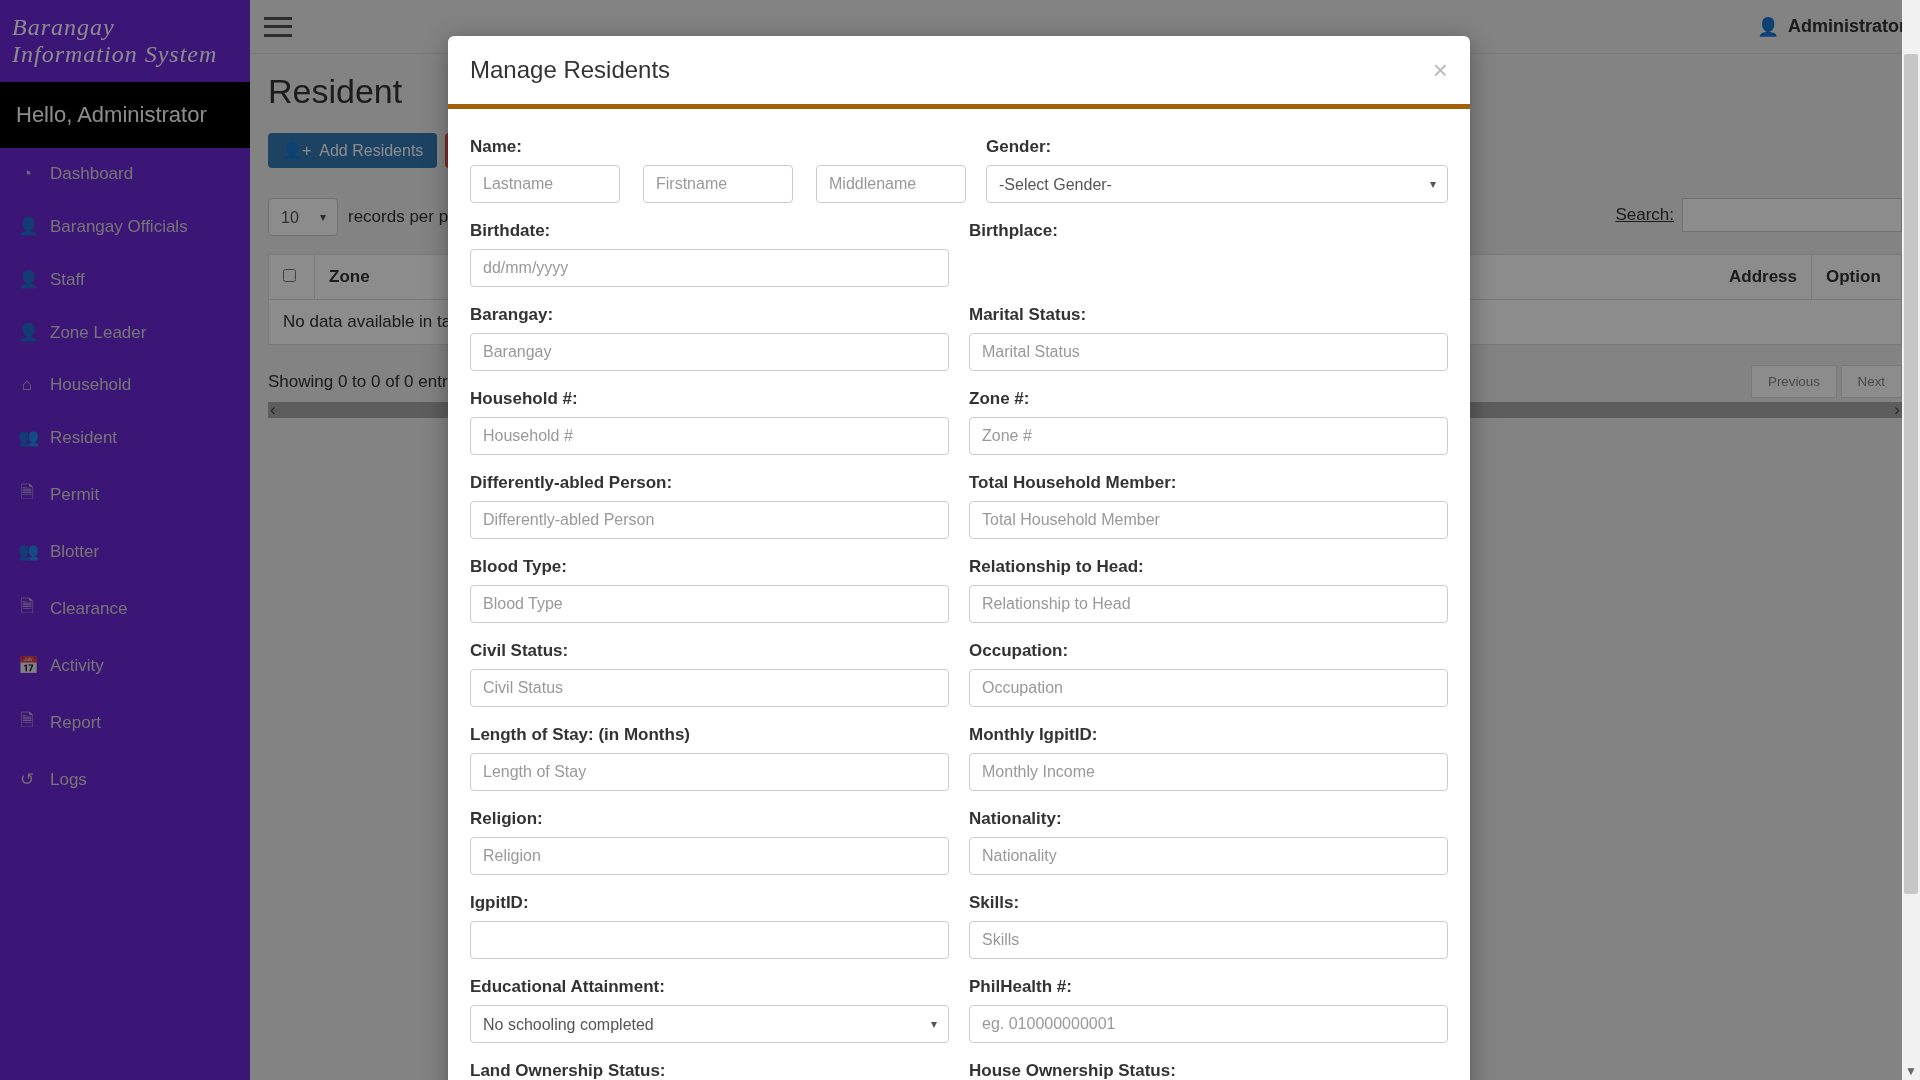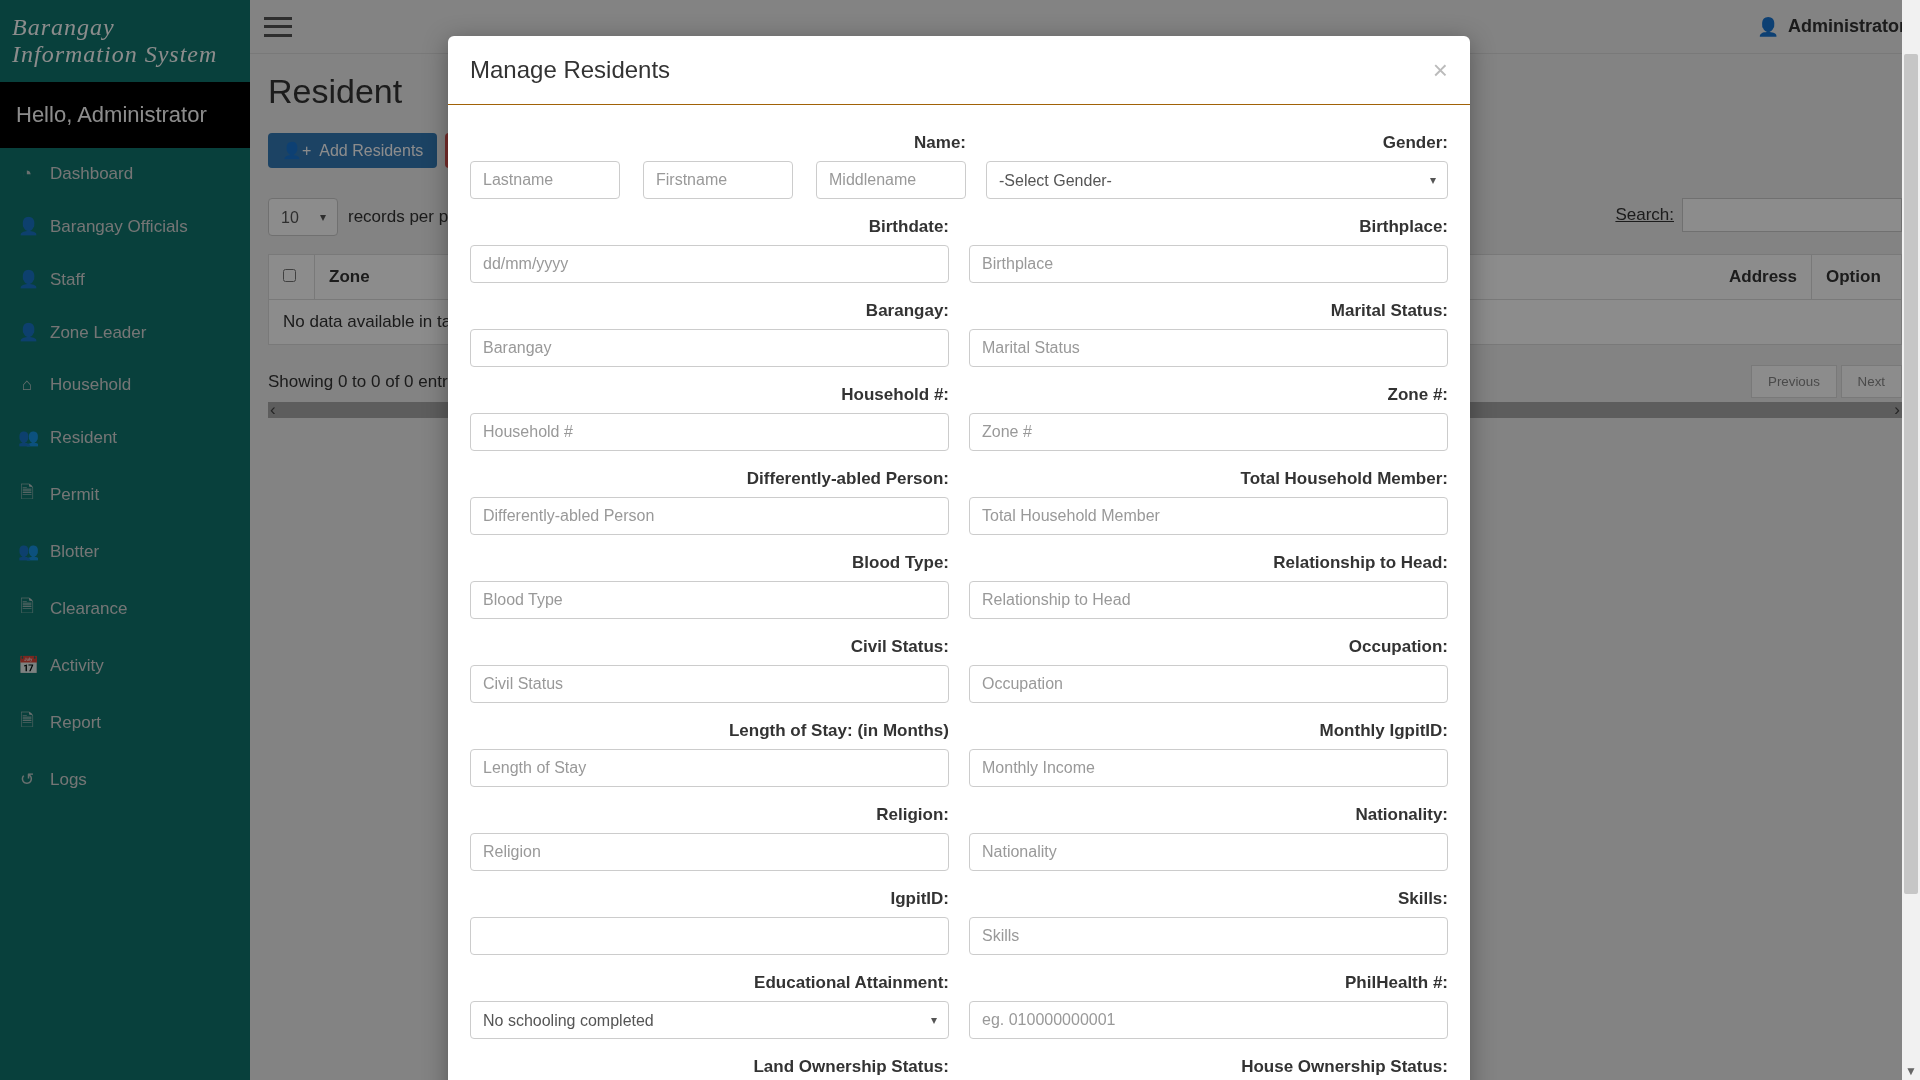--- a/index.html
+++ b/index.html
@@ -1,19 +1,19 @@
 <!DOCTYPE html>
 <html><head>
 <meta charset="utf-8">
 <style>
   * { box-sizing: border-box; margin: 0; padding: 0; }
   html, body { width: 1920px; height: 1080px; font-family: "Helvetica Neue", Helvetica, Arial, sans-serif; font-size: 17px; color: #333; background: #eee; overflow: hidden; }
   
   .app { width: 1920px; height: 1080px; position: relative; }
-  .sidebar { position: absolute; left: 0; top: 0; width: 250px; height: 100%; background: #0f766e; color: #cfcfcf; }
+  .sidebar { position: absolute; left: 0; top: 0; width: 250px; height: 100%; background: #6d28d9; color: #cfcfcf; }
   .brand { padding: 14px 12px; font-family: cursive; font-size: 24px; color: #fff; font-style: italic; letter-spacing: 1px; }
   .hello { background: #000; padding: 20px 16px; font-size: 22px; color: #fff; }
   .nav-item { display: flex; align-items: center; gap: 14px; padding: 16px 18px; font-size: 17px; color: #d6d6d6; cursor: pointer; }
   .nav-item .mi { width: 18px; text-align: center; opacity: .9; font-family: Arial, sans-serif; }
   .topbar { position: absolute; left: 250px; right: 0; top: 0; height: 54px; border-bottom: 1px solid #ddd; background: #eee; display: flex; align-items: center; padding: 0 14px; justify-content: space-between; }
   .hamburger { width: 28px; height: 20px; display: inline-flex; flex-direction: column; justify-content: space-between; cursor: pointer; }
   .hamburger span { display: block; height: 3px; background: #555; }
   .user-chip { font-weight: 700; display: flex; align-items: center; gap: 8px; font-size: 18px; }
   .main { position: absolute; left: 250px; right: 0; top: 54px; bottom: 0; padding: 18px; background: #eee; }
   .page-title { font-size: 34px; font-weight: 400; color: #333; margin-bottom: 22px; }
@@ -30,27 +30,27 @@
   table.grid td.msg { font-weight: 400; }
   .showing-row { display: flex; justify-content: space-between; align-items: center; margin-top: 20px; }
   .pager button { background: #fff; border: 1px solid #ddd; padding: 8px 16px; margin-left: -1px; color: #888; }
   .hscroll { height: 16px; background: #a9a9a9; margin-top: 4px; position: relative; }
   .hscroll::before, .hscroll::after { content: '‹'; position: absolute; top: -2px; color: #444; }
   .hscroll::before { left: 2px; }
   .hscroll::after  { content: '›'; right: 2px; }
   
   .mask { position: absolute; inset: 0; background: rgba(0,0,0,.45); }
   .modal { position: absolute; left: 448px; top: 36px; width: 1022px; background: #fff; border-radius: 6px; box-shadow: 0 5px 25px rgba(0,0,0,.35); }
-  .modal-head { display: flex; justify-content: space-between; align-items: center; padding: 20px 22px; border-bottom: 1px solid #a16207; }
+  .modal-head { display: flex; justify-content: space-between; align-items: center; padding: 20px 22px; border-bottom: 5px solid #a16207; }
   .modal-title { font-size: 24px; font-weight: 500; }
   .modal-close { font-size: 26px; color: #bbb; cursor: pointer; line-height: 1; }
   .modal-body { padding: 14px 22px 28px; max-height: 1008px; }
   .row { display: flex; gap: 20px; margin-bottom: 4px; }
   .col { flex: 1; display: flex; flex-direction: column; }
-  .lbl { font-weight: 700; font-size: 17px; margin: 14px 0 8px; text-align: right; }
+  .lbl { font-weight: 700; font-size: 17px; margin: 14px 0 8px; }
   .ctrl { height: 38px; width: 100%; border: 1px solid #ccc; border-radius: 4px; padding: 0 12px; font-size: 16px; color: #555; background: #fff; }
   .ctrl::placeholder { color: #999; }
   .name-trio { display: flex; gap: 23px; }
   .name-trio .ctrl { width: 150px; }
   .select-wrap { position: relative; border-radius: 19px; }
   .select-wrap .ctrl { appearance: none; padding-right: 30px; }
   .select-wrap::after { content: '▾'; position: absolute; right: 12px; top: 50%; transform: translateY(-50%); color: #555; pointer-events: none; font-size: 12px; }
   .vscroll { position: absolute; right: 0; top: 0; width: 18px; height: 100%; background: #f1f1f1; }
   .vscroll-thumb { position: absolute; left: 2px; right: 2px; top: 54px; height: 840px; background: #c6c6c6; border-radius: 2px; }
   .vscroll .down { position: absolute; bottom: 2px; left: 3px; color: #666; font-size: 12px; }
@@ -209,21 +209,20 @@
         </div>
       </div>
 
       <div class="row">
         <div class="col">
           <div class="lbl">Birthdate:</div>
           <input class="ctrl" placeholder="dd/mm/yyyy" style="">
         </div>
         <div class="col">
           <div class="lbl">Birthplace:</div>
-          <input class="ctrl" placeholder="Birthplace" style="">
         </div>
       </div>
 
       <div class="row">
         <div class="col">
           <div class="lbl">Barangay:</div>
           <input class="ctrl" placeholder="Barangay" style="">
         </div>
         <div class="col">
           <div class="lbl">Marital Status:</div>

